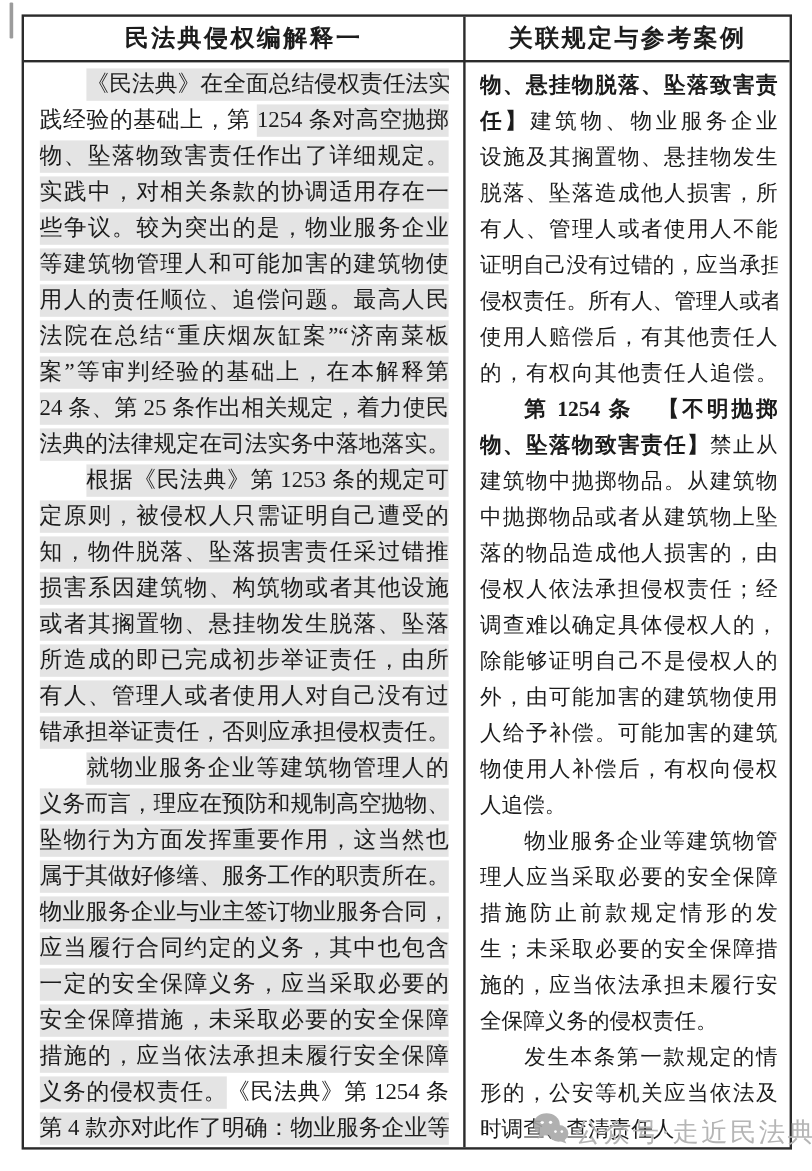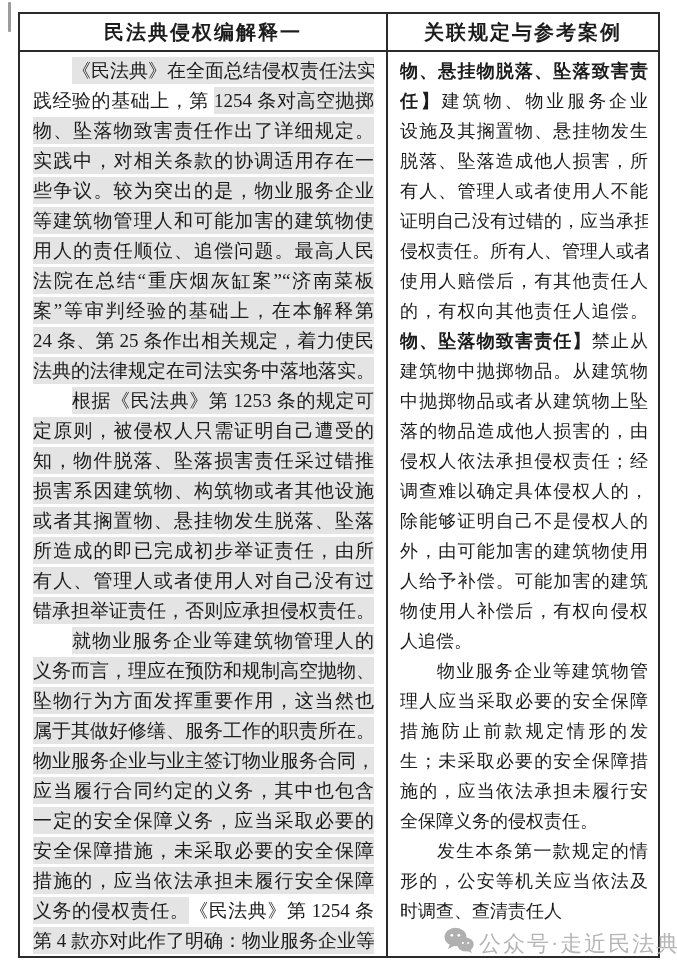--- a/index.html
+++ b/index.html
@@ -123,20 +123,21 @@
       <div class="text-col right" id="col-right">
           <div class="tl"><span class="bd">物、悬挂物脱落、坠落致害责</span></div>
           <div class="tl"><span class="bd">任】</span><span>建筑物、物业服务企业</span></div>
           <div class="tl"><span>设施及其搁置物、悬挂物发生</span></div>
           <div class="tl"><span>脱落、坠落造成他人损害，所</span></div>
           <div class="tl"><span>有人、管理人或者使用人不能</span></div>
           <div class="tl"><span>证明自己没有过错的，应当承担</span></div>
           <div class="tl"><span>侵权责任。所有人、管理人或者</span></div>
           <div class="tl"><span>使用人赔偿后，有其他责任人</span></div>
           <div class="tl"><span>的，有权向其他责任人追偿。</span></div>
+          <div class="tl ind"><span class="bd">第 1254 条　【不明抛掷</span></div>
           <div class="tl"><span class="bd">物、坠落物致害责任】</span><span>禁止从</span></div>
           <div class="tl"><span>建筑物中抛掷物品。从建筑物</span></div>
           <div class="tl"><span>中抛掷物品或者从建筑物上坠</span></div>
           <div class="tl"><span>落的物品造成他人损害的，由</span></div>
           <div class="tl"><span>侵权人依法承担侵权责任；经</span></div>
           <div class="tl"><span>调查难以确定具体侵权人的，</span></div>
           <div class="tl"><span>除能够证明自己不是侵权人的</span></div>
           <div class="tl"><span>外，由可能加害的建筑物使用</span></div>
           <div class="tl"><span>人给予补偿。可能加害的建筑</span></div>
           <div class="tl"><span>物使用人补偿后，有权向侵权</span></div>

